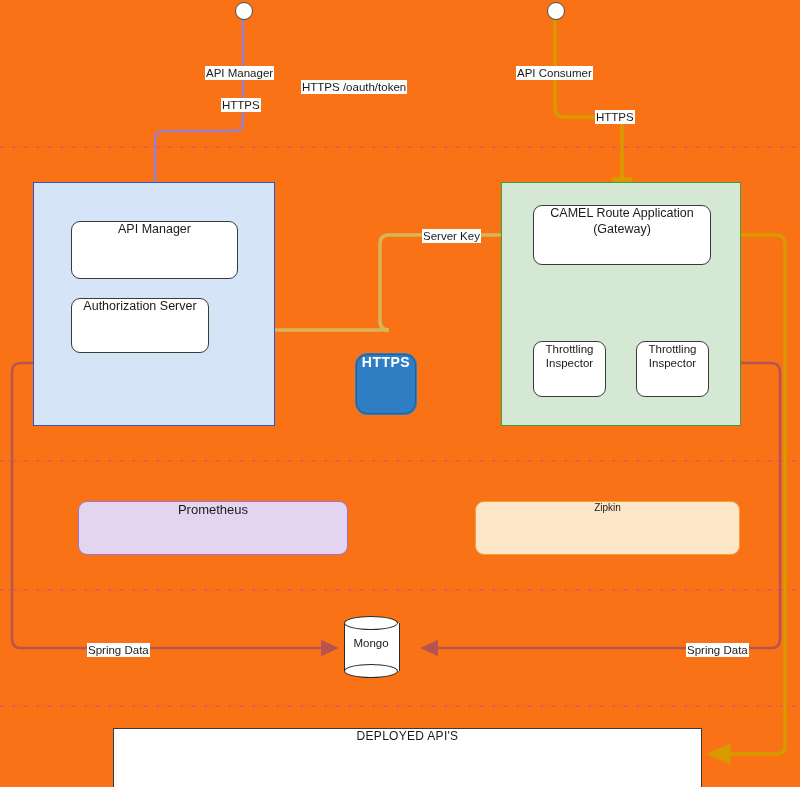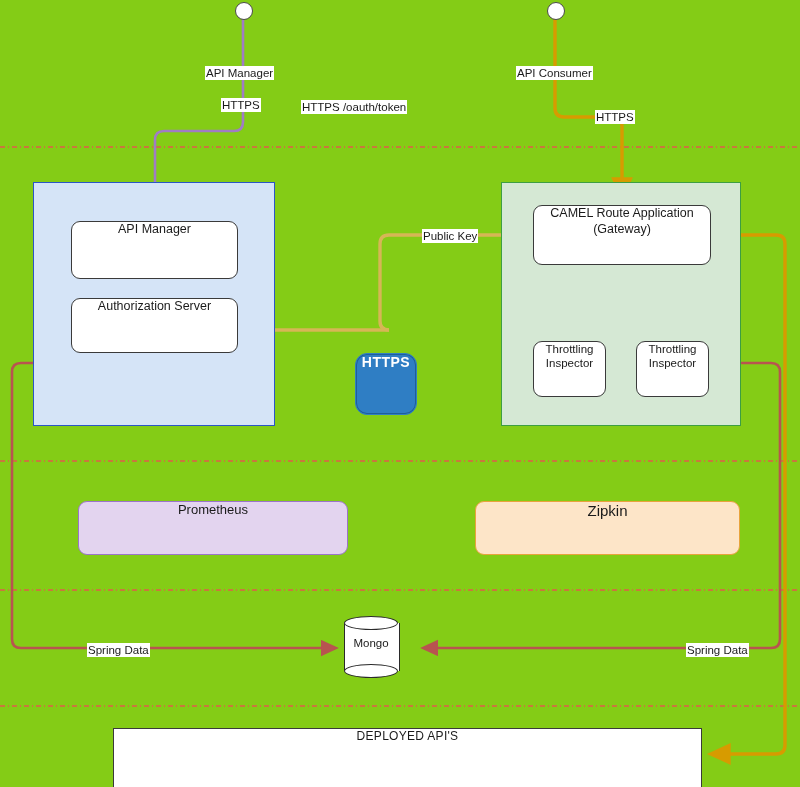--- a/index.html
+++ b/index.html
@@ -1,51 +1,51 @@
 <!DOCTYPE html>
 <html><head>
 <meta charset="utf-8">
 <style>
   html,body{margin:0;padding:0;background:#ffffff;}
   body{width:800px;height:787px;font-family:"Liberation Sans",sans-serif;}
-  #stage{position:relative;width:800px;height:787px;overflow:hidden;background:#84cc16;}
+  #stage{position:relative;width:800px;height:787px;overflow:hidden;background:#f97316;}
   #svg{position:absolute;left:0;top:0;width:800px;height:787px;}
 
   .node{position:absolute;box-sizing:border-box;display:flex;align-items:flex-start;
         justify-content:center;text-align:center;}
   .node span{display:block;line-height:1.25;}
 
   
   .zone-blue{left:33px;top:182px;width:242px;height:244px;background:#d5e4f7;
              border:1.6px solid #2b56c6;}
   .zone-green{left:501px;top:182px;width:240px;height:244px;background:#d5e8d4;
               border:1.6px solid #3d9e42;}
 
   
   .comp{background:#ffffff;border:1.5px solid #3a3a3a;border-radius:9px;
         color:#1a1a1a;font-size:12.5px;}
   .comp-api-manager{left:71px;top:221px;width:167px;height:58px;}
-  .comp-auth-server{left:71px;top:298px;width:167px;height:55px;}
+  .comp-auth-server{left:71px;top:298px;width:138px;height:55px;}
   .comp-camel{left:533px;top:205px;width:178px;height:60px;}
   .comp-throt1{left:533px;top:341px;width:73px;height:56px;font-size:11.5px;}
   .comp-throt2{left:636px;top:341px;width:73px;height:56px;font-size:11.5px;}
   .comp-deployed{left:113px;top:728px;width:589px;height:65px;border-radius:0;
                  font-size:12px;letter-spacing:.3px;}
 
   
   .cache{left:355px;top:353px;width:62px;height:62px;background:#2f7ec4;
          border:1.5px solid #2f7ec4;border-radius:12px;color:#ffffff;
          font-size:14px;font-weight:bold;letter-spacing:.5px;
          box-shadow:0 0 0 1px #1f5f99 inset;}
 
   
   .prom{left:78px;top:501px;width:270px;height:54px;background:#e3d4ef;
         border:1.6px solid #9b74c9;border-radius:9px;font-size:13px;color:#1a1a1a;}
   .zip{left:475px;top:501px;width:265px;height:54px;background:#fde5c8;
-       border:1.6px solid #e8a33d;border-radius:9px;font-size:15px;color:#1a1a1a;}
+       border:1.6px solid #e8a33d;border-radius:9px;font-size:10px;color:#1a1a1a;}
 
   
   .mongo-wrap{position:absolute;left:344px;top:616px;width:54px;height:62px;}
   .mongo-body{position:absolute;left:0;top:7px;width:54px;height:48px;
               background:#fff;border-left:1.4px solid #2a2a2a;
               border-right:1.4px solid #2a2a2a;}
   .mongo-top{position:absolute;left:0;top:0;width:54px;height:14px;background:#fff;
              border:1.4px solid #2a2a2a;border-radius:50%;box-sizing:border-box;}
   .mongo-bot{position:absolute;left:0;top:48px;width:54px;height:14px;background:#fff;
              border:1.4px solid #2a2a2a;border-radius:50%;box-sizing:border-box;}
@@ -103,24 +103,24 @@
     <path d="M741,363 L771,363 Q780,363 780,372 L780,639 Q780,648 771,648 L424,648" stroke="#b85450" stroke-width="2.6" fill="none" marker-end="url(#arrRed)"></path>
 
     <path d="M711,235 L776,235 Q785,235 785,244 L785,745 Q785,754 776,754 L712,754" stroke="#d79b00" stroke-width="3.4" fill="none" marker-end="url(#arrOrange)"></path>
   </svg>
 
   <div class="actor" style="left:235px;top:2px;"></div>
   <div class="actor" style="left:547px;top:2px;"></div>
 
   <div class="elabel" style="left:205px;top:66px;">API Manager</div>
   <div class="elabel" style="left:221px;top:98px;">HTTPS</div>
-  <div class="elabel" style="left:301px;top:100px;">HTTPS /oauth/token</div>
+  <div class="elabel" style="left:301px;top:80px;">HTTPS /oauth/token</div>
   <div class="elabel" style="left:516px;top:66px;">API Consumer</div>
   <div class="elabel" style="left:595px;top:110px;">HTTPS</div>
-  <div class="elabel" style="left:422px;top:229px;">Public Key</div>
+  <div class="elabel" style="left:422px;top:229px;">Server Key</div>
   <div class="elabel" style="left:87px;top:643px;">Spring Data</div>
   <div class="elabel" style="left:686px;top:643px;">Spring Data</div>
 
   <div class="node zone-blue"></div>
   <div class="node zone-green"></div>
 
   <div class="node comp comp-api-manager">
     <span>API Manager</span>
   </div>
 

